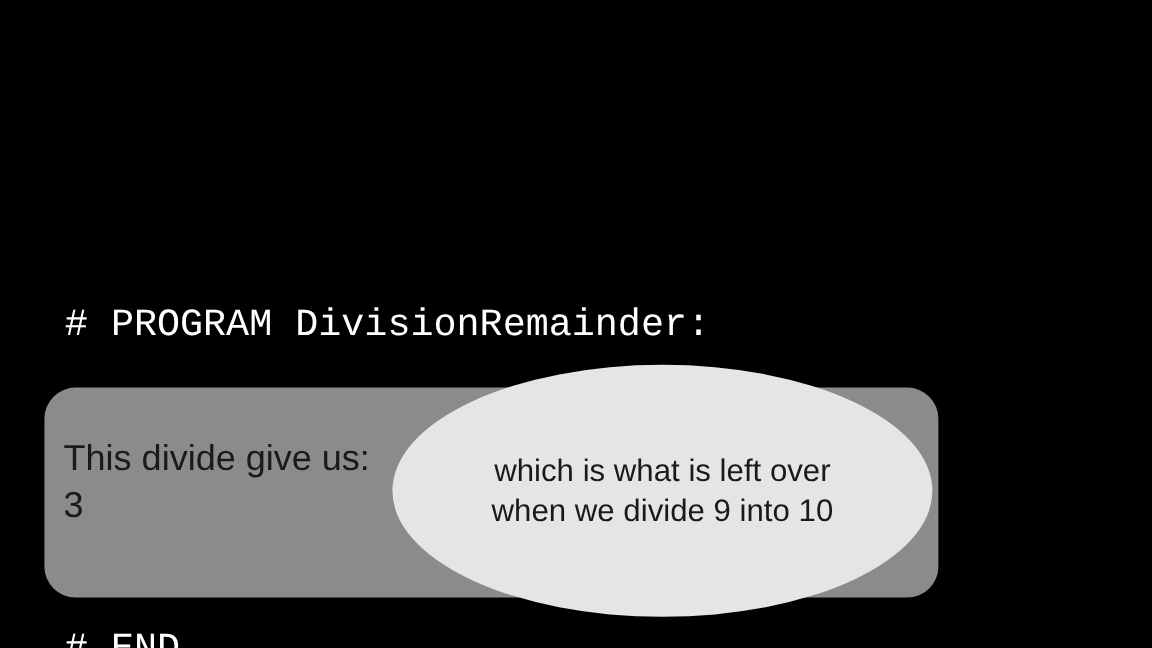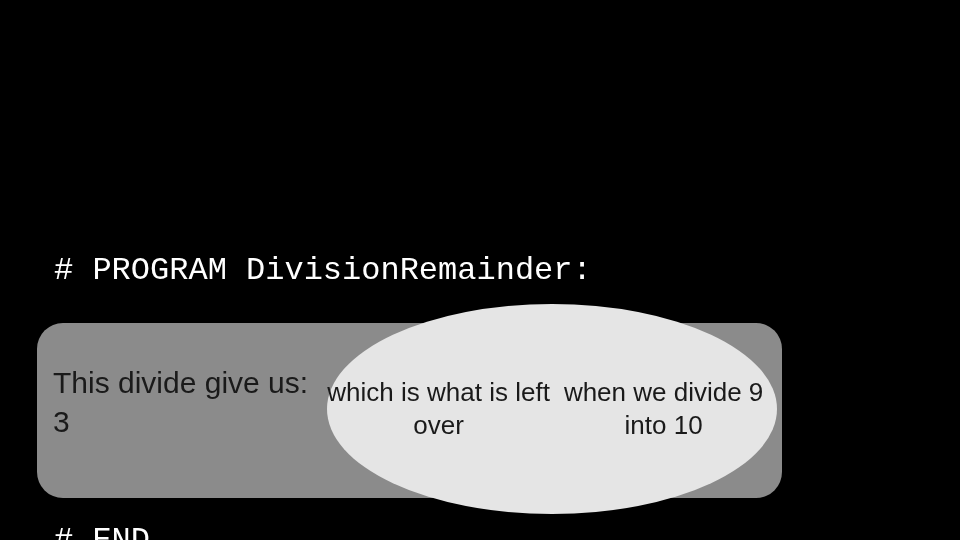--- a/index.html
+++ b/index.html
@@ -50,21 +50,21 @@
   .callout-ellipse {
     position: absolute;
     left: 327px;
     top: 304px;
     width: 450px;
     height: 210px;
     background: var(--ellipse-bg, #e5e5e5);
     border-radius: 50%;
     z-index: 2;
     display: flex;
-    flex-direction: row;
+    flex-direction: column;
     align-items: center;
     justify-content: center;
     text-align: center;
   }
   .callout-ellipse .callout-line {
     color: var(--dark-text, #1a1a1a);
     font-size: 26px;
     line-height: 33px;
   }
 </style>

